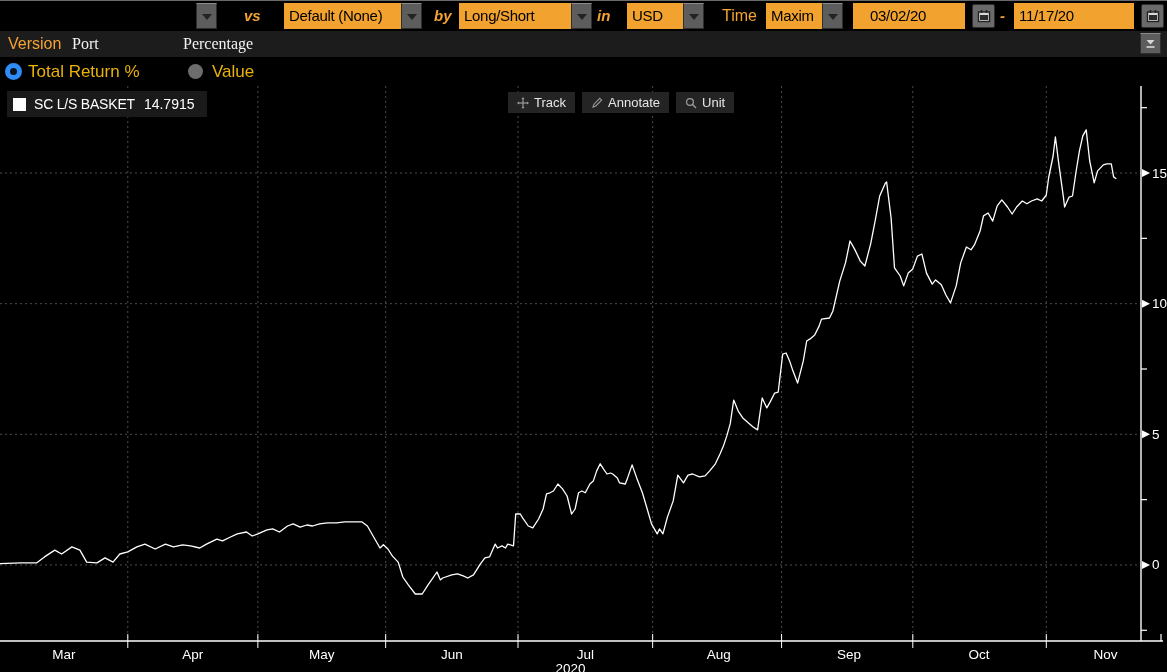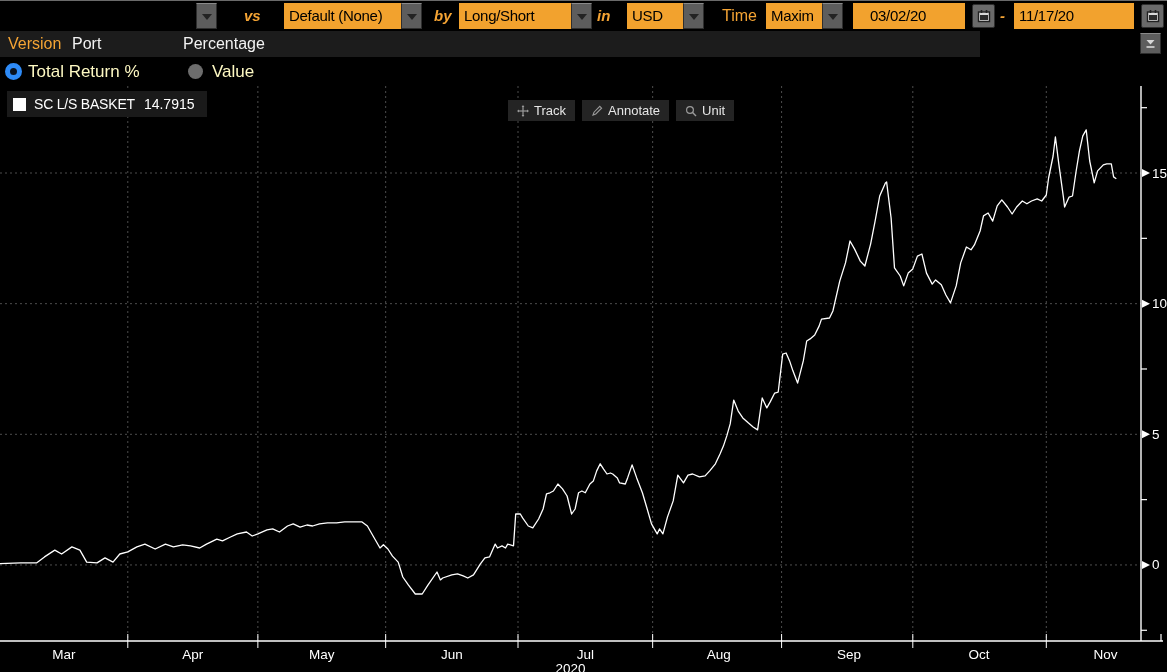--- a/index.html
+++ b/index.html
@@ -22,51 +22,51 @@
     content:"";position:absolute;left:50%;top:50%;transform:translate(-50%,-35%);
     border-left:5px solid transparent;border-right:5px solid transparent;border-top:6px solid #232323;
   }
   .tlabel{position:absolute;top:0;height:30px;line-height:30px;color:#f5a434;font-size:15px;}
   .tlabel.b{font-weight:bold;font-style:italic;}
   .calbtn{
     position:absolute;top:3px;width:23px;height:24px;background:#6a6a6a;border:1px solid #2e2e2e;
     border-radius:2px;box-sizing:border-box;cursor:pointer;display:flex;align-items:center;justify-content:center;
   }
   
-  .row2{position:absolute;left:0;top:30px;width:980px;height:26px;background:#1c1c1c;}
+  .row2{position:absolute;left:0;top:30px;width:1167px;height:26px;background:#1c1c1c;}
   .m-item{position:absolute;top:0;height:26px;line-height:26px;font-size:16px;cursor:pointer;white-space:nowrap;}
   .m-orange{color:#f5a434;}
-  .m-white{color:#f2f2f2;}
+  .m-white{color:#f2f2f2;font-family:Liberation Serif, serif;}
   .row2-dd{
     position:absolute;left:1140px;top:2px;width:21px;height:21px;background:#5d5d5d;
     border:1px solid #2e2e2e;border-top-color:#8a8a8a;box-sizing:border-box;cursor:pointer;
     display:flex;align-items:center;justify-content:center;
   }
   
   .row3{position:absolute;left:0;top:56px;width:1167px;height:29px;background:#000;}
   .radio-on{
     position:absolute;left:5px;top:6px;width:7px;height:7px;border:5px solid #2e8bf7;
     border-radius:50%;background:#09121f;cursor:pointer;
   }
   .radio-off{
     position:absolute;left:188px;top:7px;width:15px;height:15px;border-radius:50%;
     background:#6d6d6d;cursor:pointer;
   }
-  .radio-label{position:absolute;top:0;height:29px;line-height:29px;color:#fef9c3;font-size:17px;cursor:pointer;white-space:nowrap;}
+  .radio-label{position:absolute;top:0;height:29px;line-height:29px;color:#eab308;font-size:17px;cursor:pointer;white-space:nowrap;}
   
   #chart-wrap{position:absolute;left:0;top:85px;width:1167px;height:587px;}
   #chart-svg{position:absolute;left:0;top:0;}
   .legend{
     position:absolute;left:7px;top:5px;height:26px;background:#1a1a1a;
     display:flex;align-items:center;padding:0 12px 0 6px;cursor:pointer;
   }
   .legend .swatch{width:13px;height:13px;background:#fff;margin-right:8px;}
   .legend .lname{color:#fff;font-size:14px;letter-spacing:-0.2px;white-space:nowrap;}
   .legend .lval{color:#fff;font-size:14px;margin-left:9px;}
-  .cbtns{position:absolute;left:474px;top:14px;display:flex;padding-left:34px;}
+  .cbtns{position:absolute;left:474px;top:6px;display:flex;padding-left:34px;}
   .cbtn{
     height:21px;background:#242424;color:#e6e6e6;font-size:13px;display:flex;
     align-items:center;padding:0 9px;margin-right:7px;cursor:pointer;white-space:nowrap;
   }
   .cbtn svg{margin-right:5px;}
 </style>
 </head>
 <body>
 
 <div id="app">

